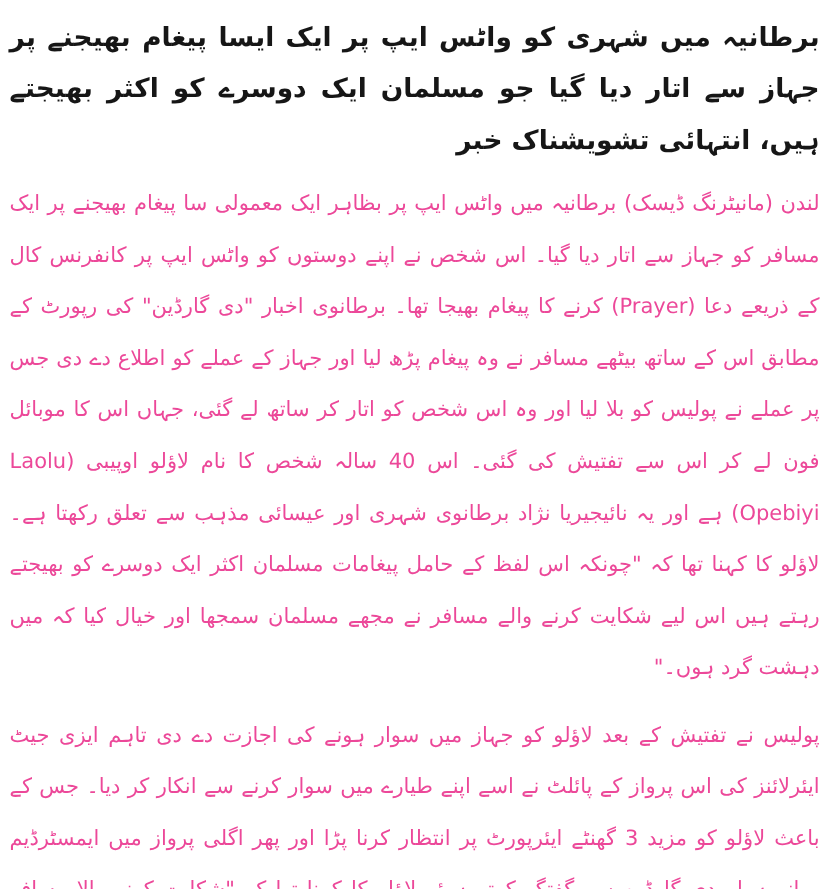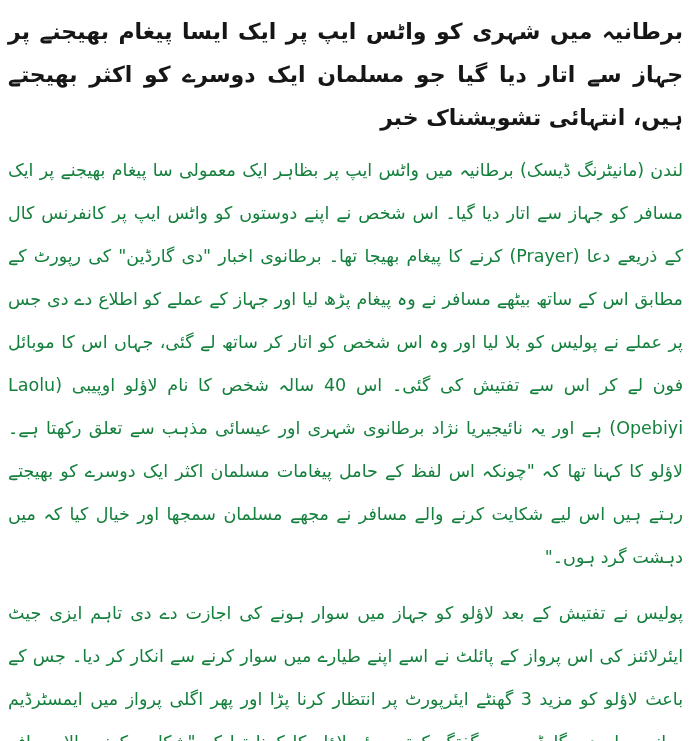--- a/index.html
+++ b/index.html
@@ -34,21 +34,21 @@
   }
   .body-para {
     direction: rtl;
     unicode-bidi: embed;
     text-align: justify;
     text-align-last: right;
     font-family: "DejaVu Sans", sans-serif;
     font-size: 17.5px;
     font-weight: normal;
     line-height: 43px;
-    color: #15803d;
+    color: #ec4899;
     margin: 0 0 13px 0;
   }
 </style>
 </head>
 <body>
 
 <div class="page">
 
   <h1 class="headline">برطانیہ میں شہری کو واٹس ایپ پر ایک ایسا پیغام بھیجنے پر جہاز سے اتار دیا گیا جو مسلمان ایک دوسرے کو اکثر بھیجتے ہیں، انتہائی تشویشناک خبر</h1>
 

